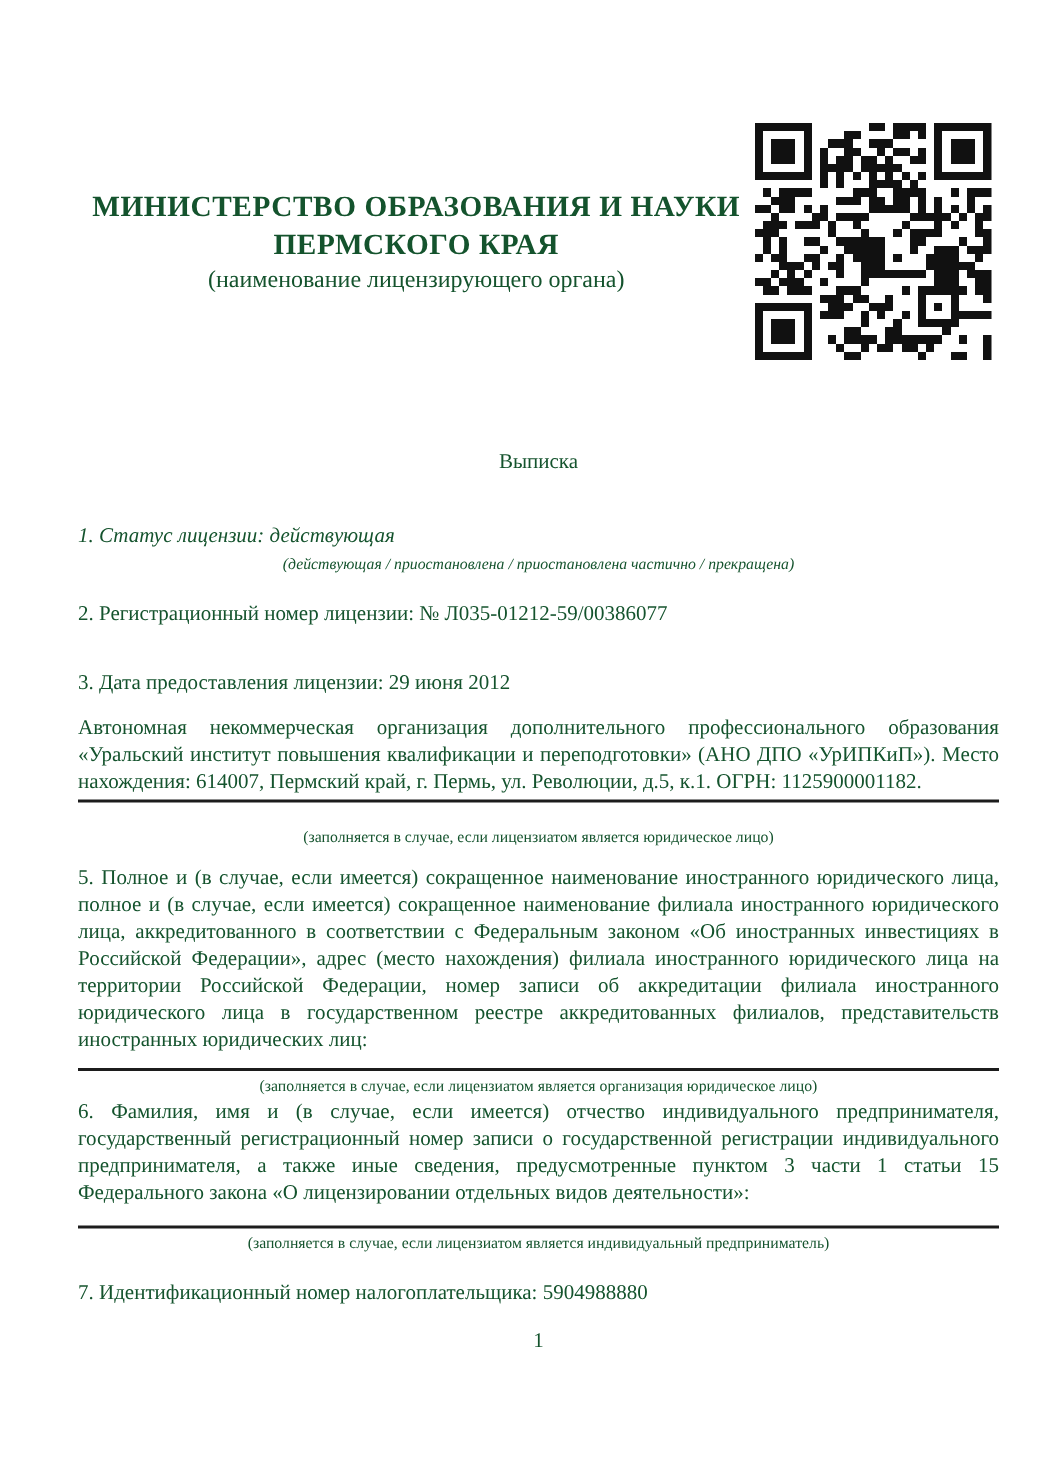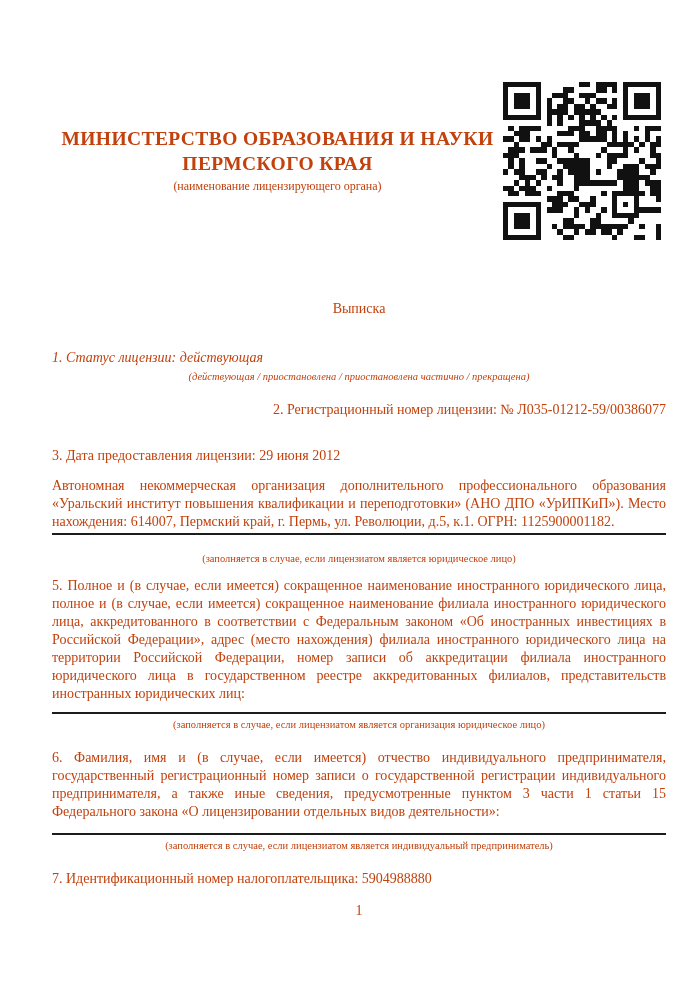--- a/index.html
+++ b/index.html
@@ -1,42 +1,42 @@
 <!DOCTYPE html>
 <html lang="ru"><head>
 <meta charset="utf-8">
 <style>
   html, body { margin: 0; padding: 0; background: #ffffff; }
   .page {
     position: relative;
     width: 700px;
     height: 989px;
     background: #ffffff;
-    color: #c2410c;
+    color: #14532d;
     font-family: "Liberation Serif", "DejaVu Serif", serif;
     overflow: hidden;
   }
   
   .ministry {
     position: absolute;
     left: 52px;
     top: 126px;
     width: 451px;
     text-align: center;
   }
   .ministry-line {
     font-size: 19.5px;
     font-weight: bold;
     line-height: 25px;
     letter-spacing: 0.4px;
     white-space: nowrap;
   }
   .ministry-caption {
     margin-top: 4px;
-    font-size: 12px;
+    font-size: 16px;
     line-height: 13px;
   }
   .qr {
     position: absolute;
     left: 503px;
     top: 82px;
     width: 158px;
     height: 158px;
   }
   .qr svg { width: 100%; height: 100%; shape-rendering: crispEdges; }
@@ -58,29 +58,29 @@
   }
   .fill-line {
     border: 0;
     border-top: 2px solid #1c1c1c;
     margin: 0;
     height: 0;
   }
   
   .it1 { margin-top: 31px; font-style: italic; }
   .it1 .caption { margin-top: 3px; }
-  .it2 { margin-top: 18px; text-align: right; }
+  .it2 { margin-top: 18px; }
   .it3 { margin-top: 28px; }
   .it4 { margin-top: 12px; }
   .it4 .fill-line { margin-top: 2px; }
   .it4 .caption { margin-top: 17px; }
   .it5 { margin-top: 12px; }
   .it5 .fill-line { margin-top: 9px; }
   .it5 .caption { margin-top: 4px; }
-  .it6 { margin-top: 18px; }
+  .it6 { margin-top: 2px; }
   .it6 .fill-line { margin-top: 12px; }
   .it6 .caption { margin-top: 4px; }
   .it7 { margin-top: 18px; }
   .page-number {
     margin-top: 14px;
     text-align: center;
     font-size: 14px;
     line-height: 18px;
   }
 </style>

